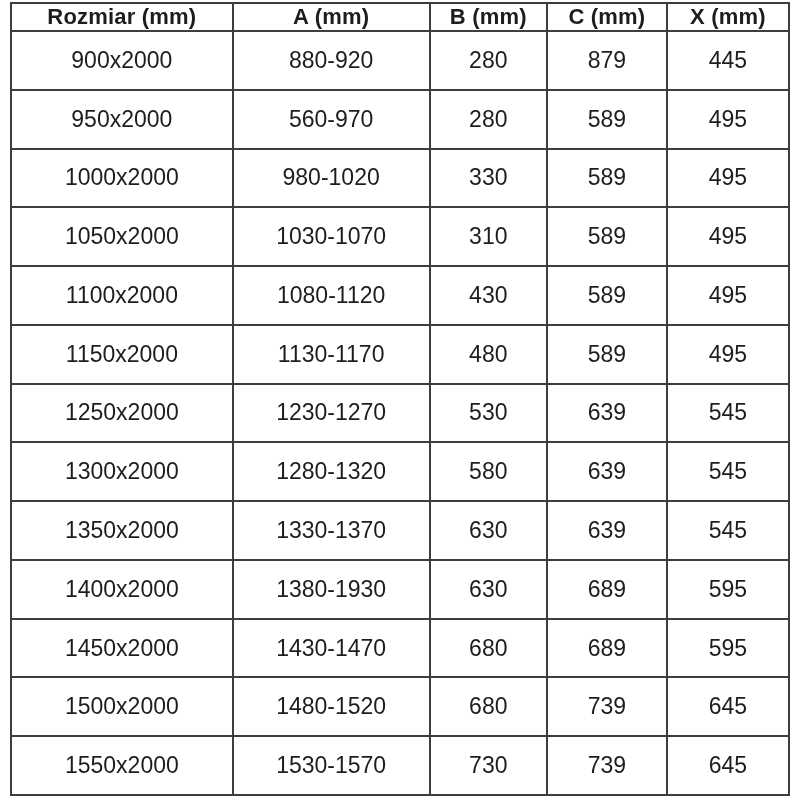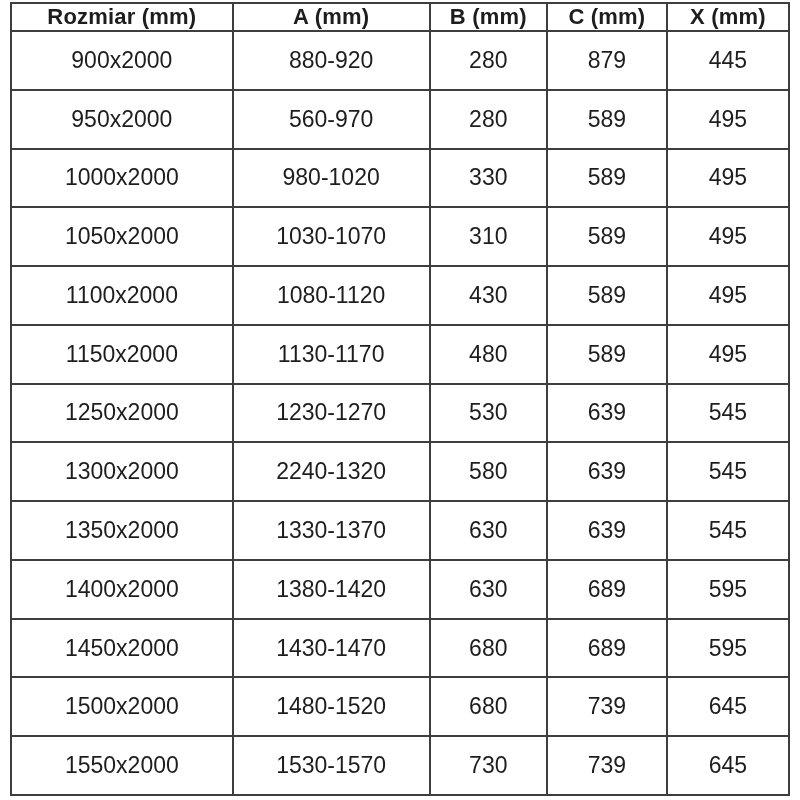--- a/index.html
+++ b/index.html
@@ -123,35 +123,35 @@
         </tr>
         <tr>
           <td>1250x2000</td>
           <td>1230-1270</td>
           <td>530</td>
           <td>639</td>
           <td>545</td>
         </tr>
         <tr>
           <td>1300x2000</td>
-          <td>2240-1320</td>
+          <td>1280-1320</td>
           <td>580</td>
           <td>639</td>
           <td>545</td>
         </tr>
         <tr>
           <td>1350x2000</td>
           <td>1330-1370</td>
           <td>630</td>
           <td>639</td>
           <td>545</td>
         </tr>
         <tr>
           <td>1400x2000</td>
-          <td>1380-1420</td>
+          <td>1380-1930</td>
           <td>630</td>
           <td>689</td>
           <td>595</td>
         </tr>
         <tr>
           <td>1450x2000</td>
           <td>1430-1470</td>
           <td>680</td>
           <td>689</td>
           <td>595</td>

